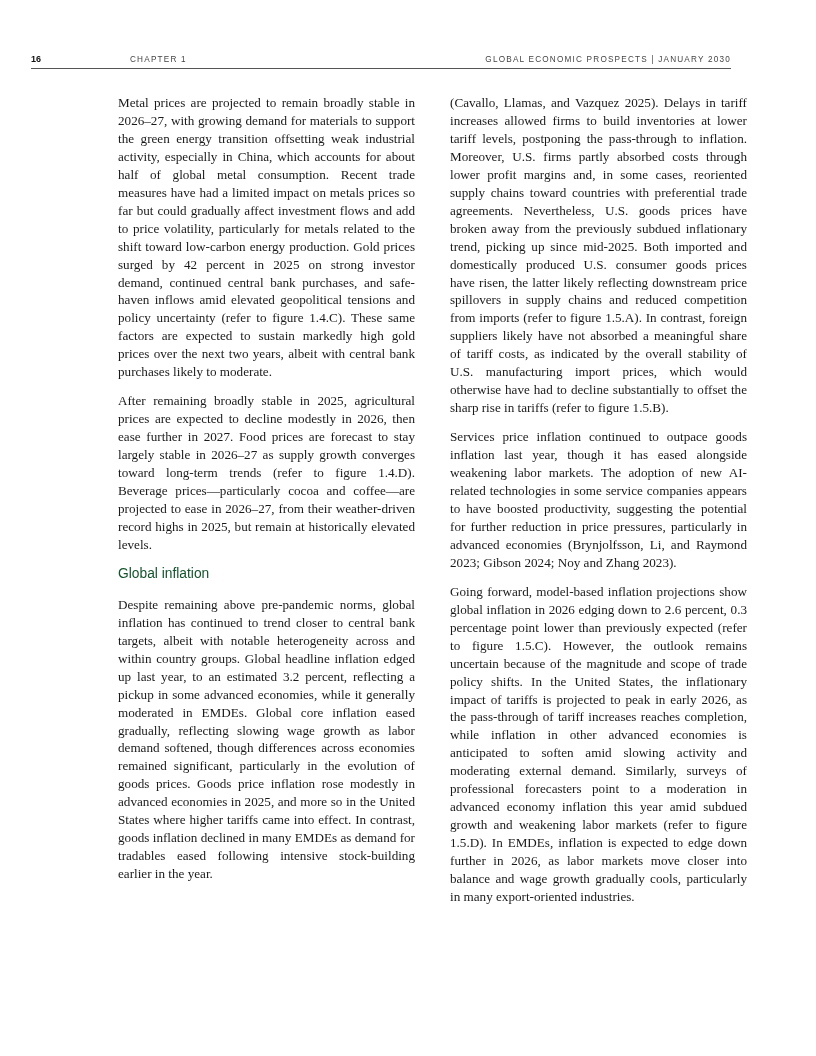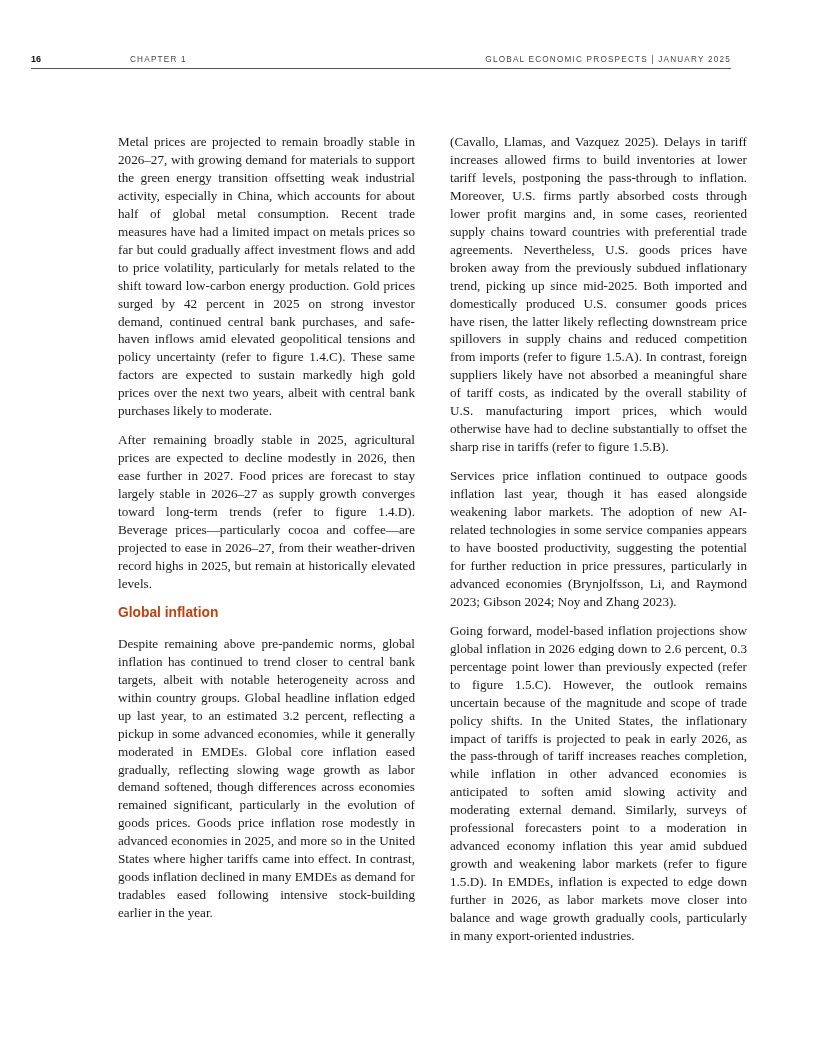--- a/index.html
+++ b/index.html
@@ -11,37 +11,37 @@
       color: #444444;
     }
     .page-number {
       position: absolute; left: 0; top: 2px; font-weight: bold; font-size: 9px; color: #111111; letter-spacing: 0;
     }
     .chapter-label { position: absolute; left: 54px; top: 3px; margin-left: 45px; }
     .running-title { position: absolute; right: 0; top: 3px; }
     .column {
       position: absolute; top: 94px; width: 297px;
       font-family: "Liberation Serif", serif; font-size: 13.15px; line-height: 17.95px;
-      color: #1a1a1a; text-align: justify; hyphens: manual; margin-top: 39px;
+      color: #1a1a1a; text-align: justify; hyphens: manual;
     }
     .col-left { left: 118px; }
     .col-right { left: 450px; }
     .column p { margin: 0 0 11px 0; }
     .section-heading {
-      font-family: "Liberation Sans", sans-serif; font-size: 13.8px; color: #c2410c;
-      margin: 4px 0 13px 0; line-height: 18px; font-weight: bold;
+      font-family: "Liberation Sans", sans-serif; font-size: 13.8px; color: #14532d;
+      margin: 4px 0 13px 0; line-height: 18px; font-weight: normal;
     }
   </style>
 </head>
 <body>
 
 <div class="page-header">
   <span class="page-number">16</span>
   <span class="chapter-label">CHAPTER 1</span>
-  <span class="running-title">GLOBAL ECONOMIC PROSPECTS | JANUARY 2025</span>
+  <span class="running-title">GLOBAL ECONOMIC PROSPECTS | JANUARY 2030</span>
 </div>
 
 <div class="column col-left">
   <p>Metal prices are projected to remain broadly stable in 2026–27, with growing demand for materials to support the green energy transition offsetting weak industrial activity, especially in China, which accounts for about half of global metal consump­tion. Recent trade measures have had a limited impact on metals prices so far but could gradually affect investment flows and add to price volatility, particularly for metals related to the shift toward low-carbon energy production. Gold prices surged by 42 percent in 2025 on strong investor demand, continued central bank purchases, and safe-haven inflows amid elevated geopolitical tensions and policy uncertainty (refer to figure 1.4.C). These same factors are expected to sustain markedly high gold prices over the next two years, albeit with central bank purchases likely to moderate.</p>
   <p>After remaining broadly stable in 2025, agricultur­al prices are expected to decline modestly in 2026, then ease further in 2027. Food prices are forecast to stay largely stable in 2026–27 as supply growth converges toward long-term trends (refer to figure 1.4.D). Beverage prices—particularly cocoa and coffee—are projected to ease in 2026–27, from their weather-driven record highs in 2025, but remain at historically elevated levels.</p>
   <h2 class="section-heading">Global inflation</h2>
   <p>Despite remaining above pre-pandemic norms, global inflation has continued to trend closer to central bank targets, albeit with notable heteroge­neity across and within country groups. Global headline inflation edged up last year, to an esti­mated 3.2 percent, reflecting a pickup in some advanced economies, while it generally moderated in EMDEs. Global core inflation eased gradually, reflecting slowing wage growth as labor demand softened, though differences across economies remained significant, particularly in the evolution of goods prices. Goods price inflation rose mod­estly in advanced economies in 2025, and more so in the United States where higher tariffs came into effect. In contrast, goods inflation declined in many EMDEs as demand for tradables eased following intensive stock-building earlier in the year.</p>
 </div>
 
 <div class="column col-right">

